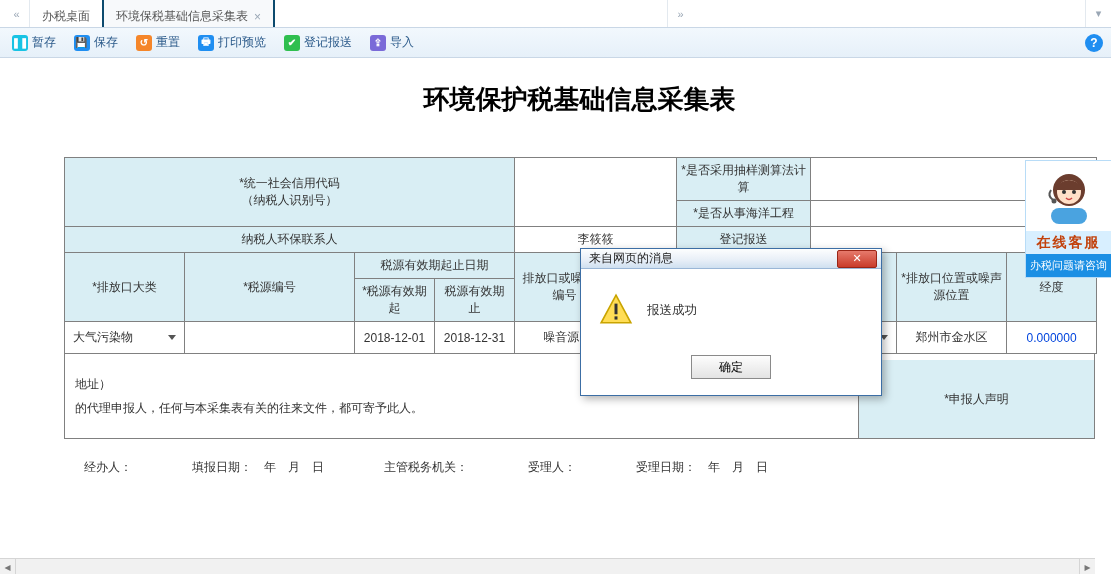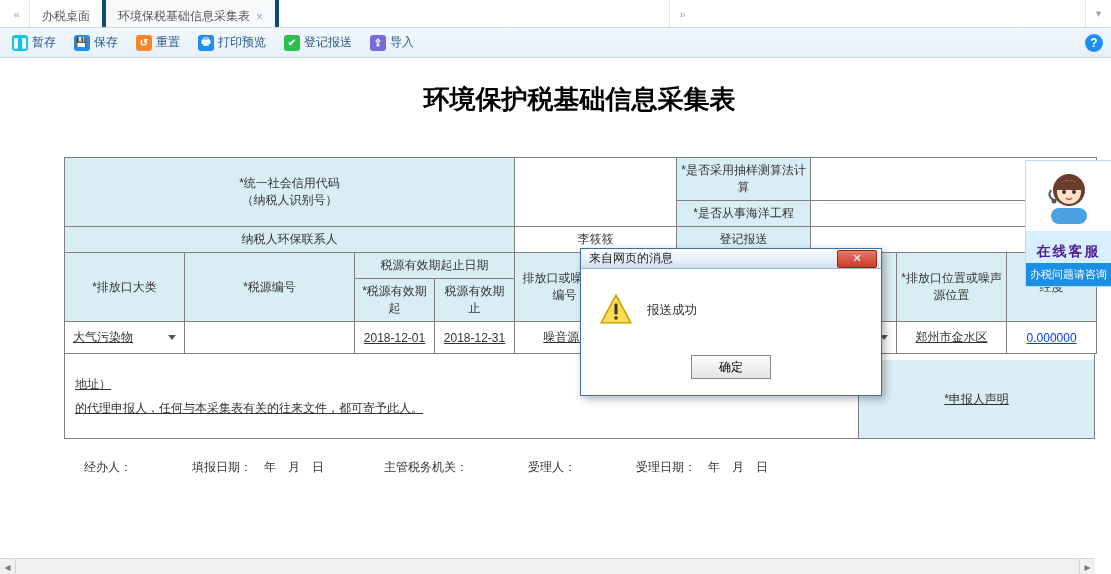--- a/index.html
+++ b/index.html
@@ -28,21 +28,21 @@
     align-items: center;
     justify-content: center;
     border-right: 1px solid #e3e9ef;
     color: #9aa7b5;
     font-size: 11px;
     cursor: pointer;
   }
   .tab-scroll-right, .tab-overflow { border-right:none; border-left:1px solid #e3e9ef; margin-left:auto; }
   .tab {
     padding: 6px 12px 0 12px;
-    border-right: 4px solid #0c4a6e;
+    border-right: 2px solid #0c4a6e;
     display: flex;
     align-items: center;
     gap: 6px;
     color: #555;
     cursor: pointer;
   }
   .tab.active { background: #f7f9fb; }
   .tab .close { color:#9aa7b5; font-size:12px; }
   
   .toolbar {
@@ -96,30 +96,30 @@
   table.form td, table.form th {
     border: 1px solid #808080;
     padding: 4px 4px;
     font-size: 12px;
     text-align: center;
     background:#fff;
     vertical-align: middle;
   }
   table.form th { font-weight:normal; }
   .hdr { background:#d9eef4 !important; }
-  .data-row td { height: 32px; text-decoration: underline; }
+  .data-row td { height: 32px; }
   .cell-input {
     width:100%; height:100%; border:none; text-align:center; font-size:12px; padding:0;
     background:transparent;
   }
   .select-cell { display:flex; align-items:center; justify-content:space-between; padding:0 4px; }
   .caret-down { width:0;height:0;border-left:4px solid transparent;border-right:4px solid transparent;border-top:5px solid #555;}
   .blue-val { color:#0044dd; }
   .notes {
-    border:1px solid #808080; border-top:none; display:flex;text-decoration:underline;
+    border:1px solid #808080; border-top:none; display:flex;
   }
   .notes-left { flex:1; padding:18px 10px; text-align:left; line-height:2; border-right:1px solid #808080;}
   .notes-right { width:235px; background:#d9eef4; display:flex; align-items:center; justify-content:center;margin-top:6px;}
   .footer-line {
     display:flex; gap:60px; padding:20px 20px 6px 20px; font-size:12px;
   }
   .scrollbar-fake-h {
     position:absolute; bottom:0; left:0; right:16px; height:16px;
     background:#f1f1f1; border-top:1px solid #d5d5d5; display:flex; align-items:center;
   }
@@ -162,21 +162,21 @@
   }
   
   .cs-widget {
     position:absolute; right:0; top:160px; width:86px; text-align:center;
     background:#d8efff; border:1px solid #b8dcf7; border-right:none;
     font-size:12px;
   }
   .cs-avatar {
     height:70px; background:#fff; display:flex; align-items:center; justify-content:center;
   }
-  .cs-label1 { color:#4c1d95; font-size:14px; padding:12px 0 2px 0; font-weight:bold; letter-spacing:2px;}
+  .cs-label1 { color:#c2410c; font-size:14px; padding:3px 0 2px 0; font-weight:bold; letter-spacing:2px;}
   .cs-label2 { background:#1b8fe4; color:#fff; font-size:11px; padding:4px 2px;}
 </style>
 </head>
 <body>
 
 <div class="tabbar">
   <div class="tab-scroll-left">«</div>
   <div class="tab">
     <span>办税桌面</span>
   </div>

